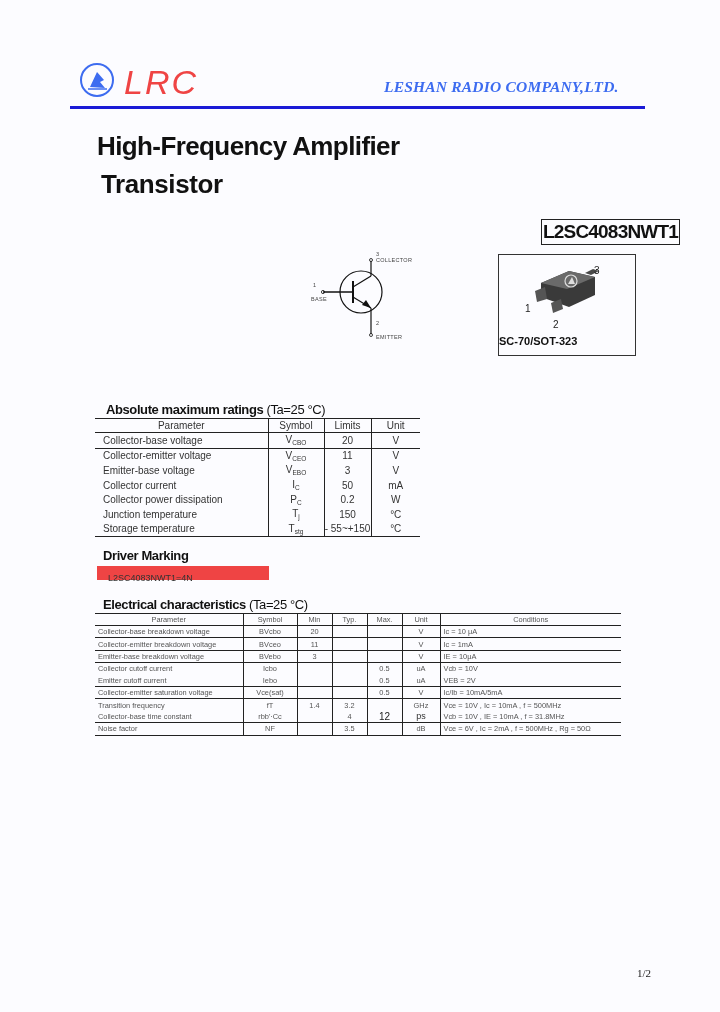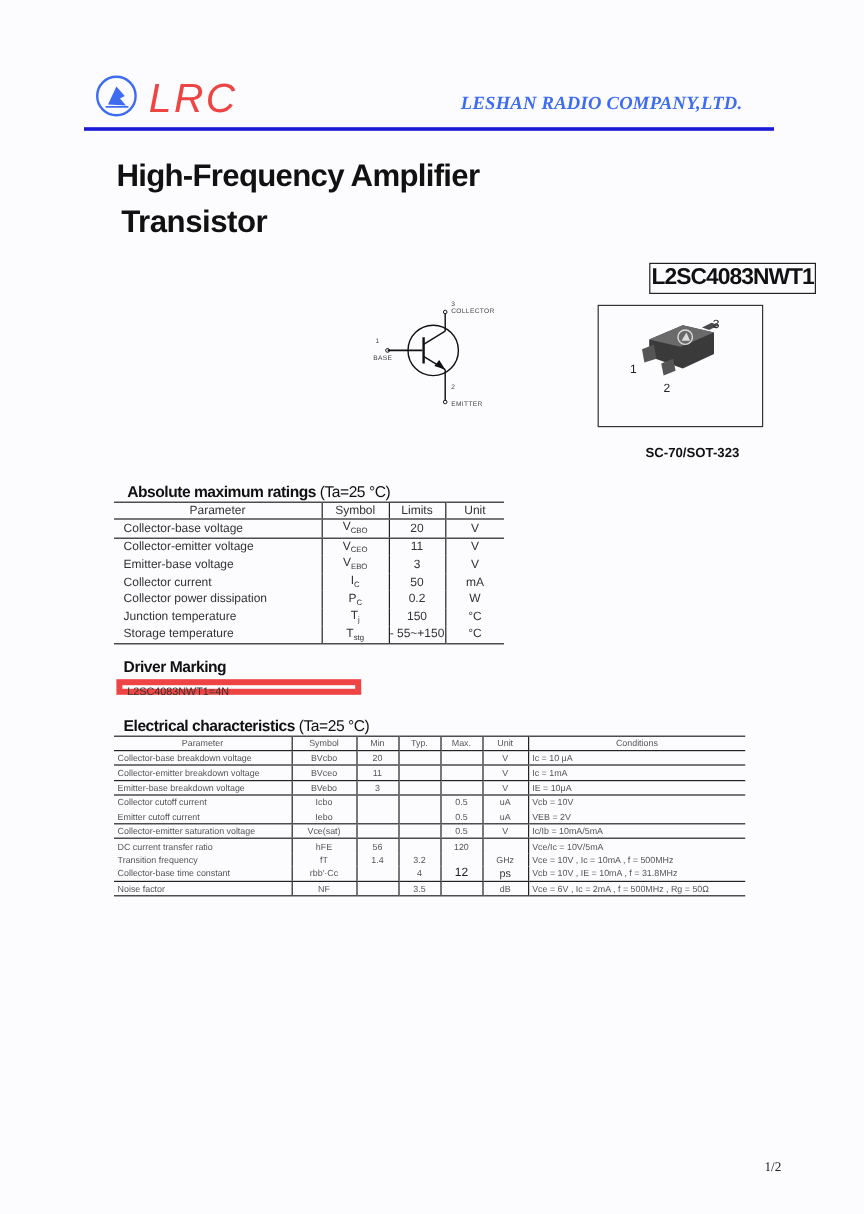--- a/index.html
+++ b/index.html
@@ -12,37 +12,37 @@
   #header-rule{left:70px;top:106px;width:575px;height:3px;background:#1a1ad6;}
   
   #title1{left:97px;top:130px;font-size:26px;font-weight:bold;letter-spacing:-0.6px;line-height:32px;}
   #title2{left:101px;top:168px;font-size:26px;font-weight:bold;letter-spacing:-0.4px;line-height:32px;}
   
   #schematic{left:300px;top:248px;width:150px;height:100px;}
   .tiny{font-size:5.5px;color:#444;letter-spacing:0.3px;}
   
   #part-box{left:497px;top:219px;width:139px;height:26px;border:1.5px solid #222;box-sizing:border-box;font-size:19px;font-weight:bold;text-align:center;line-height:24px;letter-spacing:-0.8px;margin-left:44px;}
   #pkg-box{left:498px;top:254px;width:138px;height:102px;border:1.2px solid #333;box-sizing:border-box;}
-  #pkg-label{left:10px;width:100%;top:80px;text-align:center;font-size:11px;font-weight:bold;margin-top:37px;}
+  #pkg-label{left:0;width:100%;top:80px;font-size:11px;font-weight:bold;}
   .pin{font-size:10px;color:#222;}
   
   .sec-title{font-size:13px;font-weight:bold;letter-spacing:-0.4px;}
   .sec-title .cond{font-weight:normal;}
   table{border-collapse:collapse;}
   #amr{left:95px;top:418px;width:325px;font-size:10px;color:#333;}
   #amr th{font-weight:normal;border-bottom:1px solid #222;height:13px;padding:0;}
   #amr td{padding:0 0 0 8px;height:14.6px;}
   #amr td.c,#amr th.c{text-align:center;padding:0;}
   #amr .vl{border-left:1px solid #222;}
   #amr tr.top th{border-top:1.5px solid #222;}
   #amr tr.last td{border-bottom:1.5px solid #222;}
   #amr tr.r0 td{border-bottom:1px solid #222;}
   sub{font-size:6.5px;vertical-align:-2px;}
   
-  #marking-box{left:97px;top:566px;width:204px;height:13px;border:5px solid #ef4444;box-sizing:border-box;font-size:9px;line-height:11px;padding-left:4px;color:#333;}
+  #marking-box{left:97px;top:566px;width:172px;height:13px;border:7px solid #ef4444;box-sizing:border-box;font-size:9px;line-height:11px;padding-left:4px;color:#333;}
   
   #ec{left:95px;top:613px;width:526px;font-size:7.4px;color:#555;}
   #ec th{font-weight:normal;height:11px;padding:0;border-top:1.5px solid #222;border-bottom:1px solid #222;text-align:center;}
   #ec td{height:11.4px;padding:0;text-align:center;}
   #ec td.l{text-align:left;padding-left:3px;}
   #ec .vl{border-left:1px solid #222;}
   #ec tr.b td{border-bottom:1px solid #222;}
   #ec tr.last td{border-bottom:1.5px solid #222;}
   #page-num{left:637px;top:967px;font-family:"Liberation Serif",serif;font-size:11px;color:#222;}
 </style>
@@ -239,29 +239,20 @@
   <tr class="b">
     <td class="l">Collector-emitter saturation voltage</td>
     <td class="vl">Vce(sat)</td>
     <td class="vl"></td>
     <td class="vl"></td>
     <td class="vl">0.5</td>
     <td class="vl">V</td>
     <td class="vl l">Ic/Ib = 10mA/5mA</td>
   </tr>
   <tr>
-    <td class="l">DC current transfer ratio</td>
-    <td class="vl">hFE</td>
-    <td class="vl">56</td>
-    <td class="vl"></td>
-    <td class="vl">120</td>
-    <td class="vl"></td>
-    <td class="vl l">Vce/Ic = 10V/5mA</td>
-  </tr>
-  <tr>
     <td class="l">Transition frequency</td>
     <td class="vl">fT</td>
     <td class="vl">1.4</td>
     <td class="vl">3.2</td>
     <td class="vl"></td>
     <td class="vl">GHz</td>
     <td class="vl l">Vce = 10V , Ic = 10mA , f = 500MHz</td>
   </tr>
   <tr class="b">
     <td class="l">Collector-base time constant</td>

